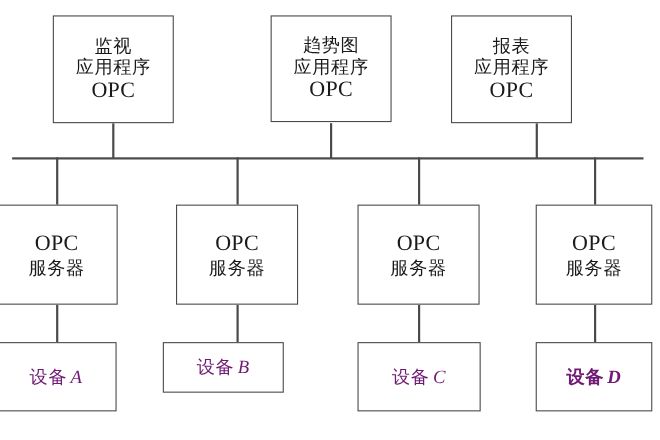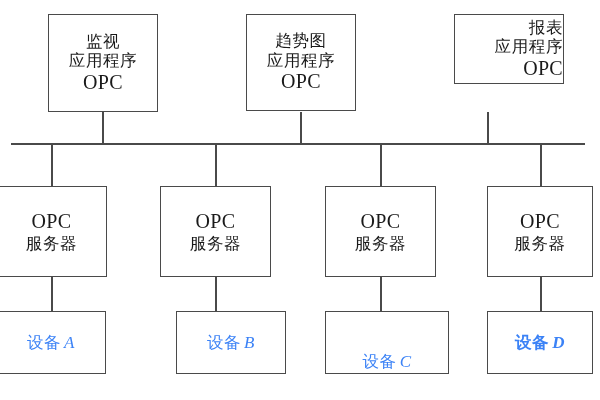--- a/index.html
+++ b/index.html
@@ -41,21 +41,21 @@
   }
   .latin {
     font-family: "Liberation Serif", "DejaVu Serif", serif;
     font-size: 20px;
     letter-spacing: 0.3px;
   }
   .device-label {
     font-family: "DejaVu Serif", "Liberation Serif", serif;
     font-size: 16.5px;
     letter-spacing: 0.6px;
-    color: #3b82f6;
+    color: #701a75;
     white-space: nowrap;
   }
   .device-label .dev-id {
     font-family: "Liberation Serif", "DejaVu Serif", serif;
     font-style: italic;
     font-size: 17px;
     padding-left: 3px;
   }
   .bus-line {
     position: absolute;
@@ -79,21 +79,21 @@
     <span class="node-line cjk">应用程序</span>
     <span class="node-line latin">OPC</span>
   </div>
 
   <div class="node-box" style="left:246px; top:14px; width:110px; height:97px;">
     <span class="node-line cjk">趋势图</span>
     <span class="node-line cjk">应用程序</span>
     <span class="node-line latin">OPC</span>
   </div>
 
-  <div class="node-box" style="left:454px; top:14px; width:110px; height:70px;align-items:flex-end;">
+  <div class="node-box" style="left:410px; top:14px; width:110px; height:98px;">
     <span class="node-line cjk">报表</span>
     <span class="node-line cjk">应用程序</span>
     <span class="node-line latin">OPC</span>
   </div>
 
   <div class="v-line" style="left:102px; top:112px; height:32px;"></div>
   <div class="v-line" style="left:300px; top:112px; height:32px;"></div>
   <div class="v-line" style="left:487px; top:112px; height:32px;"></div>
 
   <div class="bus-line" style="left:11px; top:143px; width:574px; height:1.5px;"></div>
@@ -125,25 +125,25 @@
 
   <div class="v-line" style="left:51px; top:277px; height:35px;"></div>
   <div class="v-line" style="left:215px; top:277px; height:35px;"></div>
   <div class="v-line" style="left:380px; top:277px; height:35px;"></div>
   <div class="v-line" style="left:540px; top:277px; height:35px;"></div>
 
   <div class="node-box" style="left:-4px; top:311px; width:110px; height:63px;">
     <span class="device-label"><span>设备</span><span class="dev-id">A</span></span>
   </div>
 
-  <div class="node-box" style="left:176px; top:311px; width:110px; height:63px;">
+  <div class="node-box" style="left:148px; top:311px; width:110px; height:46px;">
     <span class="device-label"><span>设备</span><span class="dev-id">B</span></span>
   </div>
 
-  <div class="node-box" style="left:325px; top:311px; width:124px; height:63px;justify-content:flex-end;">
+  <div class="node-box" style="left:325px; top:311px; width:112px; height:63px;">
     <span class="device-label"><span>设备</span><span class="dev-id">C</span></span>
   </div>
 
   <div class="node-box" style="left:487px; top:311px; width:106px; height:63px;font-weight:bold;">
     <span class="device-label"><span>设备</span><span class="dev-id">D</span></span>
   </div>
 
 </div>
 
 </body></html>

